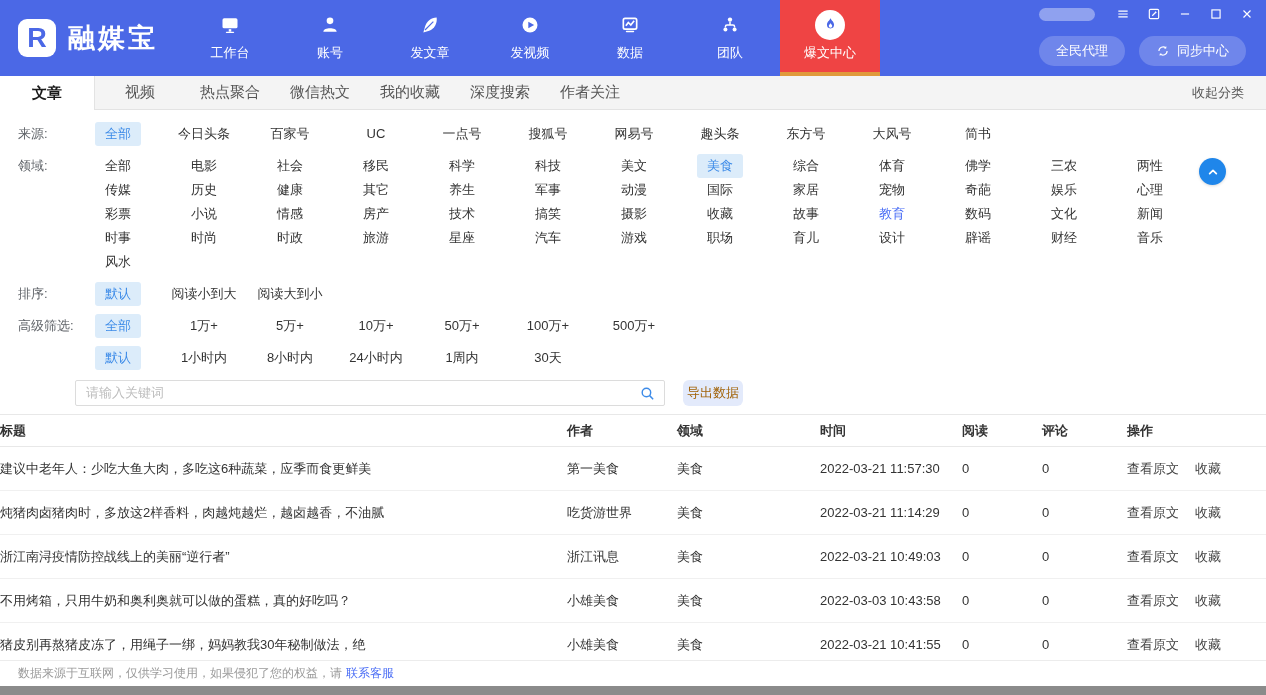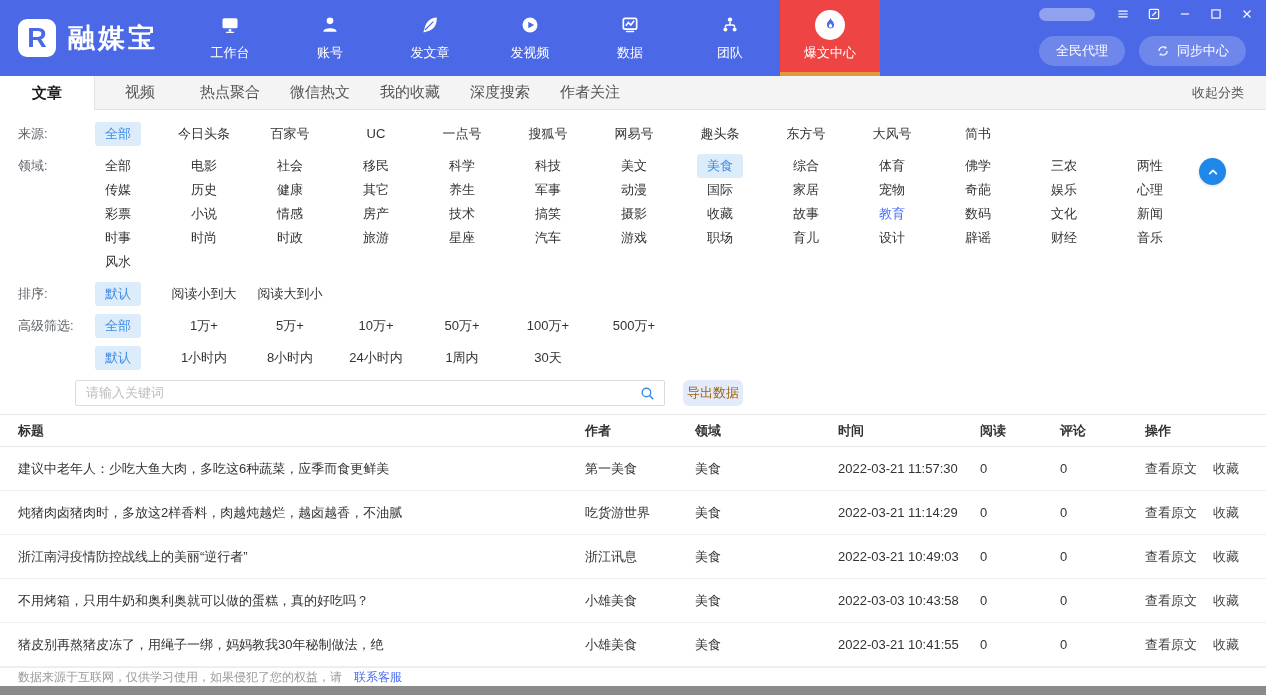--- a/index.html
+++ b/index.html
@@ -57,30 +57,30 @@
     display:flex; align-items:center; padding:0 8px 0 10px; background:#fff; }
   .search-box input { flex:1; border:none; outline:none; font-size:13px; color:#333;
     font-family:Liberation Mono, monospace; background:transparent; }
   .search-box input::placeholder { color:#bdbdbd; }
   .export-btn { height:26px; padding:0 4px; background:#e3eafb; color:#a16207; font-size:13px;
     border:none; border-radius:6px; cursor:pointer; font-family:inherit; }
 
   
   .data-table { margin-top:8px; border-top:1px solid #e8e8e8; }
   .trow { display:grid; grid-template-columns:567px 110px 143px 142px 80px 85px 1fr;
-    align-items:center; padding-left:18px; }
+    align-items:center; }
   .thead { height:32px; font-weight:700; color:#333; font-size:13px; border-bottom:1px solid #e8e8e8; }
   .tbody .trow { height:44px; border-bottom:1px solid #f0f0f0; font-size:13px; color:#333; cursor:default; }
   .cell.title { white-space:nowrap; overflow:hidden; text-overflow:ellipsis; padding-right:14px; }
   .ops { display:flex; gap:16px; color:#444; }
   .op { cursor:pointer; white-space:nowrap; }
 
   
-  .app-footer { position:absolute; left:0; right:0; bottom:9px; height:19px; border-top:1px solid #ececec;
-    display:flex; align-items:center; padding-left:18px; font-size:12px; color:#9a9a9a; gap:12px; background:#fff; }
+  .app-footer { position:absolute; left:0; right:0; bottom:9px; height:26px; border-top:1px solid #ececec;
+    display:flex; align-items:center; padding-left:18px; font-size:12px; color:#9a9a9a; gap:4px; background:#fff; }
   .footer-link { color:#4a6df5; cursor:pointer; }
   .bottom-strip { position:absolute; left:0; right:0; bottom:0; height:9px; background:#8b8b8b; }
 </style>
 </head>
 <body>
 
 <div class="window">
 
   <div class="app-header">
     <div class="logo">

